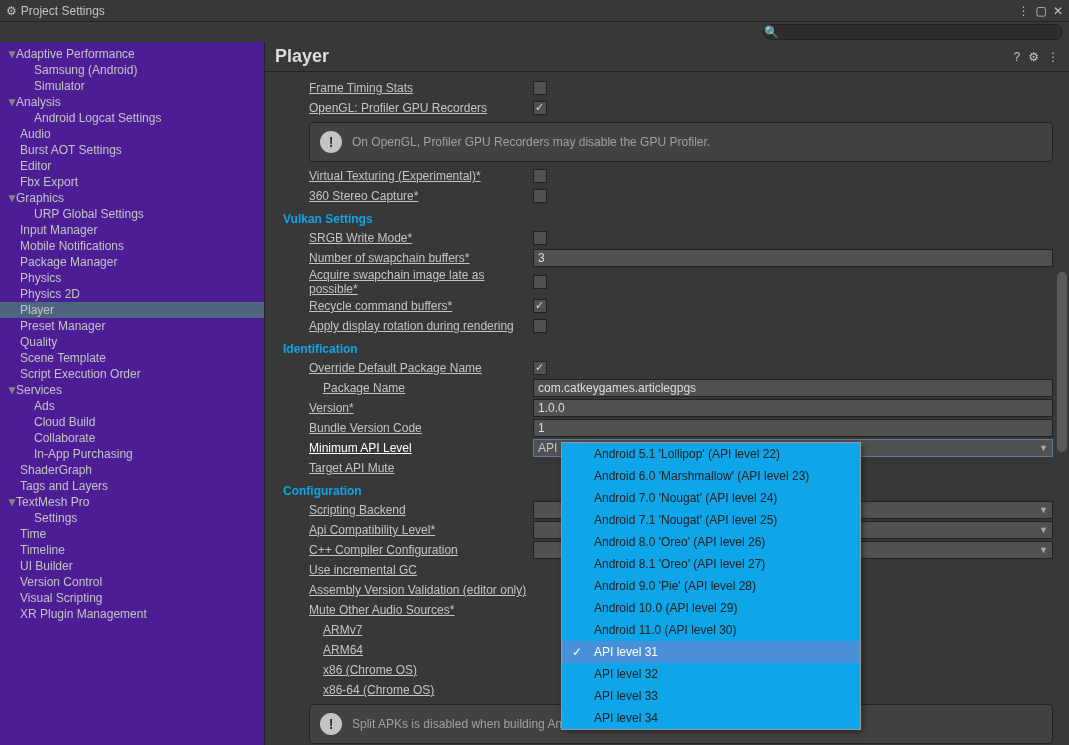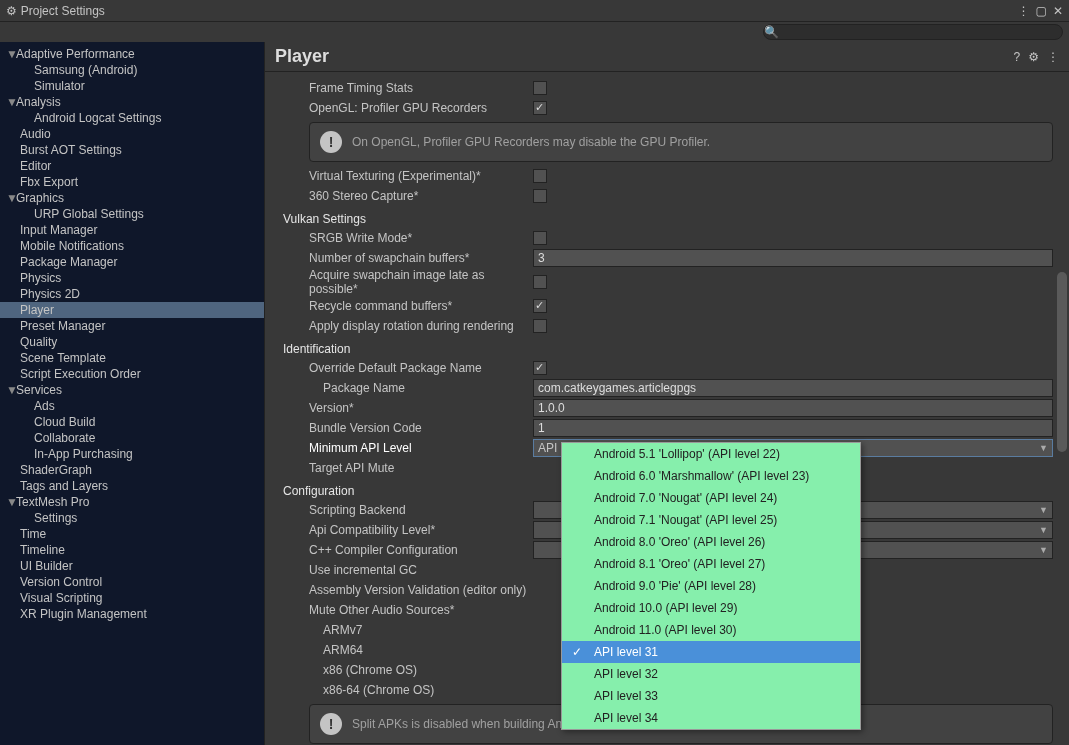--- a/index.html
+++ b/index.html
@@ -5,46 +5,46 @@
 * { margin:0; padding:0; box-sizing:border-box; font-family:"Segoe UI",Arial,sans-serif; font-size:12px; color:#c4c4c4; }
 body { background:#383838; width:1069px; height:745px; overflow:hidden; position:relative; }
 .titlebar { height:22px; background:#383838; display:flex; align-items:center; padding:0 6px; border-bottom:1px solid #222; }
 .titlebar .gear { margin-right:4px; }
 .titlebar .spacer { flex:1; }
 .titlebar .winbtn { margin-left:6px; cursor:pointer; }
 .searchrow { height:20px; display:flex; justify-content:flex-end; align-items:center; padding:2px 6px; background:#383838;}
 .searchrow input { width:300px; height:16px; background:#2d2d2d; border:1px solid #222; border-radius:8px; padding:0 18px; color:#c4c4c4; outline:none;}
 .searchrow .sicon { position:relative; left:16px; z-index:1;}
 .main { display:flex; height:calc(745px - 22px - 20px); }
-.sidebar { width:265px; background:#0f172a; border-right:1px solid #222; overflow-y:auto; padding-top:4px;}
+.sidebar { width:265px; background:#4c1d95; border-right:1px solid #222; overflow-y:auto; padding-top:4px;}
 .sidebar .item { padding:1px 0 1px 20px; cursor:pointer; white-space:nowrap;}
 .sidebar .item.lvl1 { padding-left:34px;}
 .sidebar .item.selected { background:#4f657f; color:#fff;}
 .sidebar .chev { display:inline-block; width:10px; margin-left:-14px; color:#888;}
 .content { flex:1; display:flex; flex-direction:column; background:#383838; position:relative;}
 .content .header { display:flex; align-items:center; padding:4px 10px; border-bottom:1px solid #222;}
 .content .header h1 { font-size:18px; font-weight:600; color:#ddd; flex:1;}
 .content .header .hicon { margin-left:8px; cursor:pointer;}
 .scroll { flex:1; overflow:hidden; padding:6px 0 0 0; position:relative;}
 .row { display:flex; align-items:center; min-height:20px; padding:0 16px 0 0;}
-.row .label { width:268px; padding-left:44px;}
+.row .label { width:268px; padding-left:44px;text-decoration:underline;}
 .row .label.l2 { padding-left:58px;}
 .row .label.hl { color:#ffffff;}
 .row .ctrl { flex:1;}
 .chk { width:14px; height:14px; background:#515151; border:1px solid #222;}
 .chk.on::after { content:"✓"; color:#ddd; font-size:11px; position:relative; top:-2px; left:1px;}
 .txt { width:100%; height:18px; background:#515151; border:1px solid #222; color:#ddd; padding:0 4px;}
 .drop { width:100%; height:18px; background:#515151; border:1px solid #222; color:#ddd; padding:0 4px; display:flex; align-items:center; position:relative;}
 .drop.active { border:1px solid #5a7ca0;}
 .drop .ar { position:absolute; right:4px; font-size:9px; color:#aaa;}
-.section { padding:6px 0 2px 18px; font-weight:400; color:#e5e5e5;}
+.section { padding:6px 0 2px 18px; font-weight:700; color:#0ea5e9;}
 .info { margin:4px 16px 4px 44px; background:#424242; border:1px solid #222; border-radius:4px; padding:8px 10px; display:flex; align-items:center; gap:10px;}
 .info .iicon { width:22px; height:22px; border-radius:50%; background:#c4c4c4; color:#333; display:flex; align-items:center; justify-content:center; font-weight:bold; font-size:14px; flex-shrink:0;}
 .info span { font-size:12px; color:#a0a0a0;}
-.dropdown-menu { position:absolute; background:#86efac; border:1px solid #999; box-shadow:2px 2px 6px rgba(0,0,0,0.4); z-index:100; width:300px;}
+.dropdown-menu { position:absolute; background:#0ea5e9; border:1px solid #999; box-shadow:2px 2px 6px rgba(0,0,0,0.4); z-index:100; width:300px;}
 .dropdown-menu .opt { padding:4px 8px 4px 32px; color:#222; cursor:pointer; font-size:12px; position:relative;}
 .dropdown-menu .opt.sel { background:#4a90d9; color:#fff;}
 .dropdown-menu .opt.sel::before { content:"✓"; position:absolute; left:10px; color:#fff;}
 .scrollbar-track{position:absolute;right:2px;top:60px;bottom:20px;width:10px;}
 .scrollbar-thumb{position:absolute;right:0;width:10px;background:#5a5a5a;border-radius:5px;}
 </style>
 </head>
 <body>
 
 <div class="titlebar">

